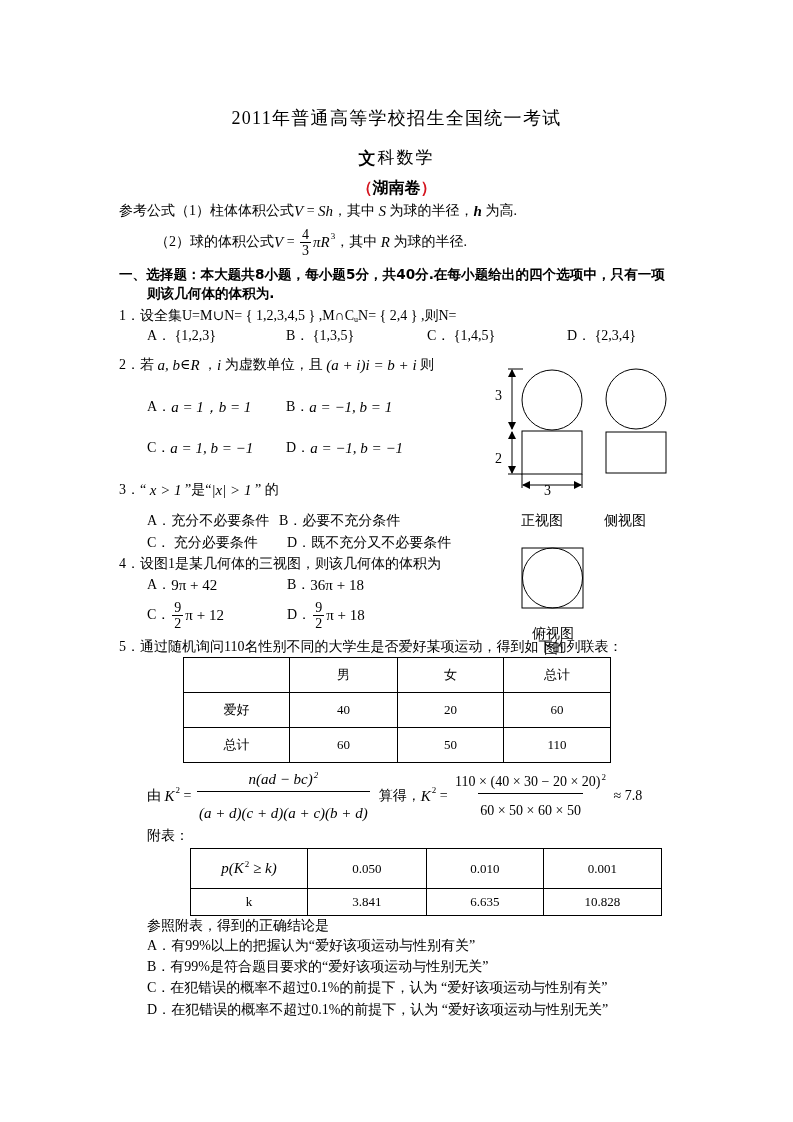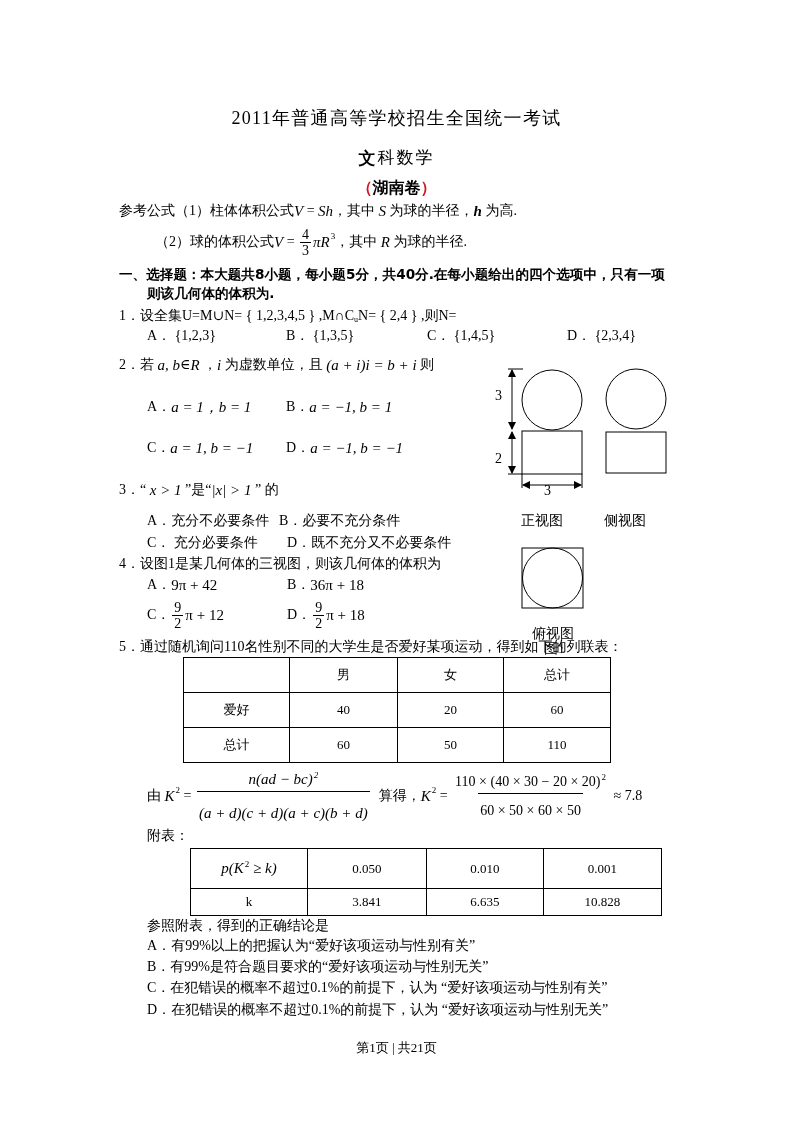--- a/index.html
+++ b/index.html
@@ -281,17 +281,14 @@
     </div>
   <div class="line" style="top:980px;left:147px">
       <span>C．</span>
       <span>在犯错误的概率不超过0.1%的前提下，认为 “爱好该项运动与性别有关”</span>
     </div>
   <div class="line" style="top:1002px;left:147px">
       <span>D．</span>
       <span>在犯错误的概率不超过0.1%的前提下，认为 “爱好该项运动与性别无关”</span>
     </div>
 
-  <div class="line center footer" style="top:1040px">
-      <span>第1页 | 共21页</span>
-    </div>
 
 </div>
 
 </body></html>

